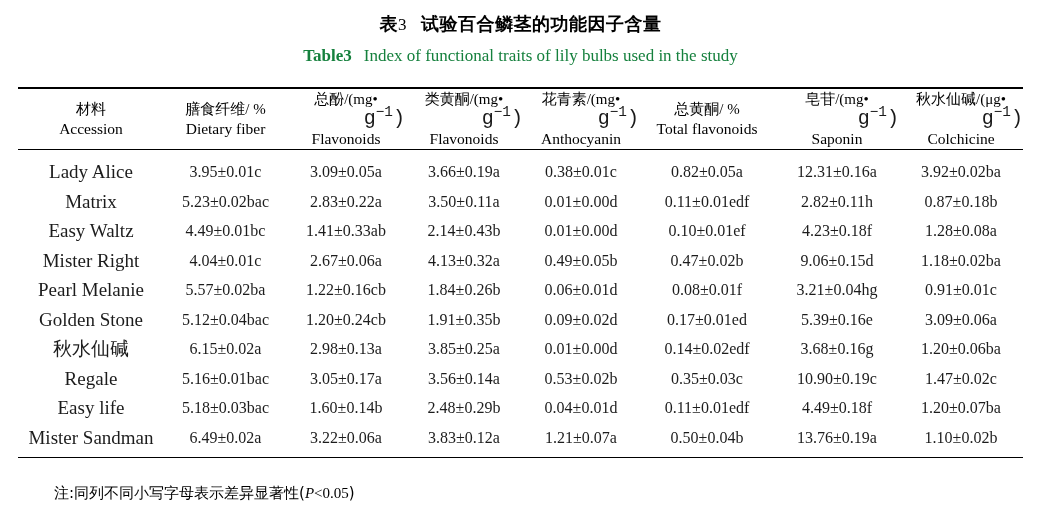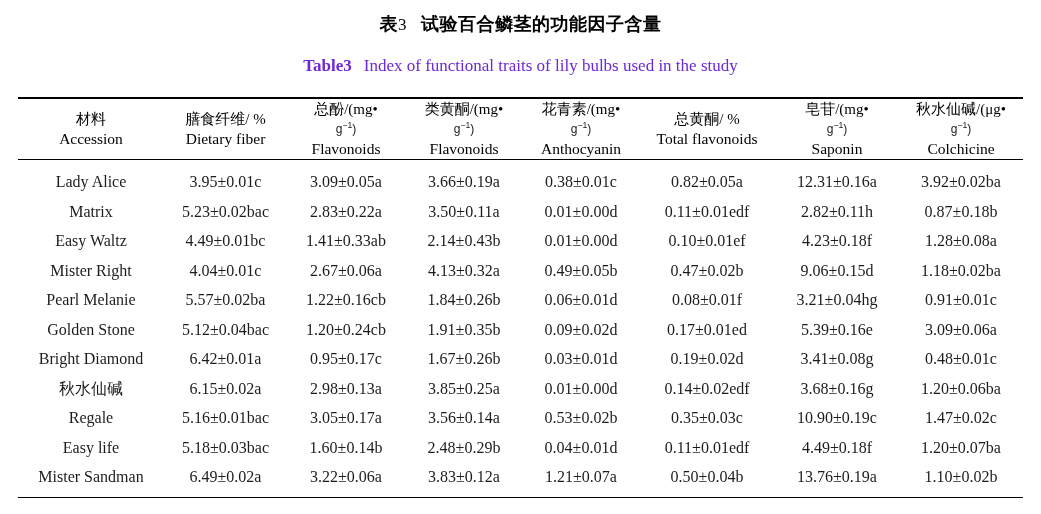--- a/index.html
+++ b/index.html
@@ -39,22 +39,22 @@
   }
   .title-cn .tnum {
     font-family: "Liberation Serif", serif;
     font-weight: normal;
     font-size: 17px;
   }
   .title-cn .gap { display: inline-block; width: 14px; }
   .title-en {
     font-size: 17px;
     line-height: 30px;
-    margin-top: 12px;
-    color: #6d28d9;
+    margin-top: 2px;
+    color: #15803d;
   }
   .title-en .tlabel {
     font-weight: bold;
   }
   .title-en .gap { display: inline-block; width: 12px; }
 
   
   .tbl-wrap {
     margin: 16px auto;
     width: 1005px;
@@ -100,39 +100,40 @@
   .h-cn .unit {
     font-family: "Liberation Serif", serif;
   }
   .h-en {
     font-family: "Liberation Serif", serif;
     font-size: 15.5px;
     color: #000;
     white-space: nowrap;
   }
   .h-line2 {
-    font-family: Liberation Sans, sans-serif;
-    font-size: 12px;
+    font-family: Liberation Mono, monospace;
+    font-size: 20px;
+    text-align: right;
   }
   sup {
     font-size: 0.72em;
     vertical-align: super;
     line-height: 0;
   }
 
   
   .drow td {
     font-size: 16px;
     line-height: 29.5px;
     height: 29.5px;
     white-space: nowrap;
     color: #1c1c1c;
   }
   .drow td.accession {
-    font-size: 16px;
+    font-size: 19px;
   }
   .accession.cjk {
     font-family: "DejaVu Sans", "Liberation Sans", sans-serif;
     font-size: 15.5px;
   }
 
   
   .c0 { width: 146px; }
   .c1 { width: 123px; }
   .c2 { width: 118px; }
@@ -293,30 +294,20 @@
           <td class="accession">Golden Stone</td>
           <td>5.12±0.04bac</td>
           <td>1.20±0.24cb</td>
           <td>1.91±0.35b</td>
           <td>0.09±0.02d</td>
           <td>0.17±0.01ed</td>
           <td>5.39±0.16e</td>
           <td>3.09±0.06a</td>
         </tr>
         <tr class="drow">
-          <td class="accession">Bright Diamond</td>
-          <td>6.42±0.01a</td>
-          <td>0.95±0.17c</td>
-          <td>1.67±0.26b</td>
-          <td>0.03±0.01d</td>
-          <td>0.19±0.02d</td>
-          <td>3.41±0.08g</td>
-          <td>0.48±0.01c</td>
-        </tr>
-        <tr class="drow">
           <td class="accession cjk">秋水仙碱</td>
           <td>6.15±0.02a</td>
           <td>2.98±0.13a</td>
           <td>3.85±0.25a</td>
           <td>0.01±0.00d</td>
           <td>0.14±0.02edf</td>
           <td>3.68±0.16g</td>
           <td>1.20±0.06ba</td>
         </tr>
         <tr class="drow">

